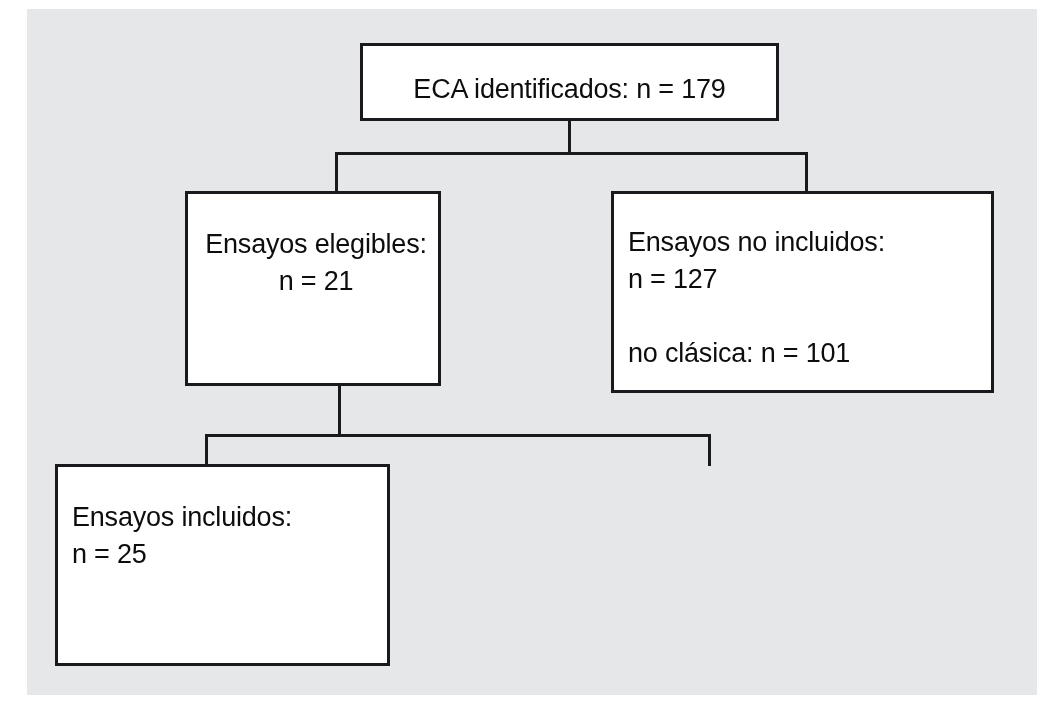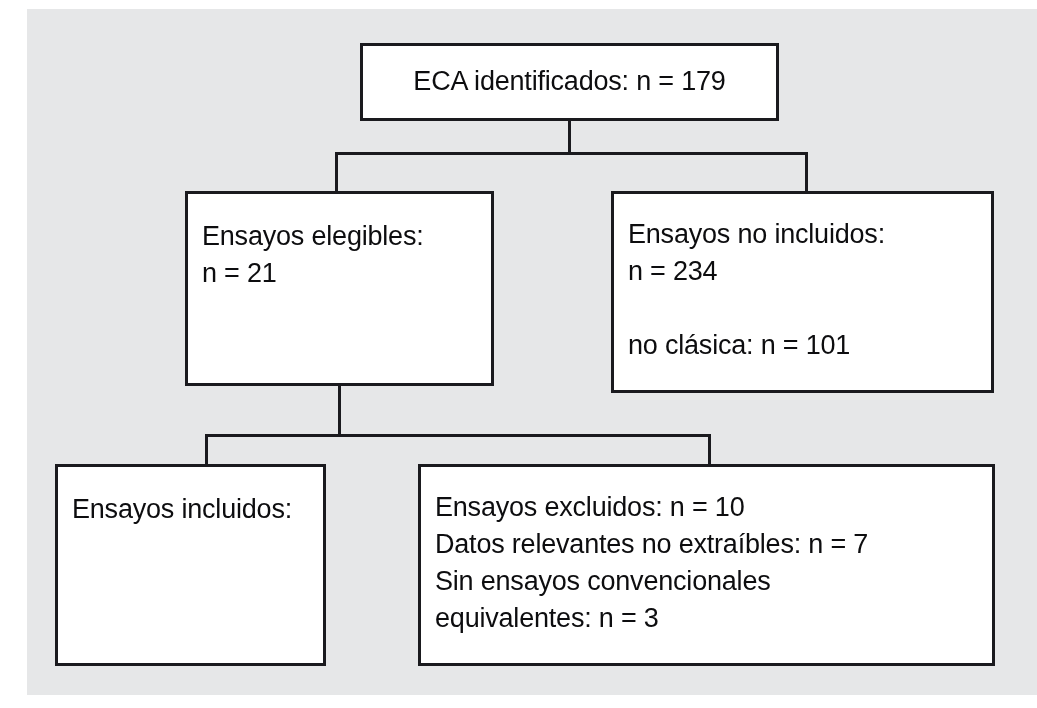--- a/index.html
+++ b/index.html
@@ -41,33 +41,34 @@
   }
   .node .txt {
     position: absolute;
     left: 14px;
     right: 8px;
     color: #0d0d0f;
     font-size: 27px;
     line-height: 37px;
     letter-spacing: -0.2px;
     white-space: nowrap;
+    margin-top: 8px;
   }
 
   
   #node-identified { left: 360px; top: 43px;  width: 419px; height: 78px; }
   #node-identified .txt { top: 17px; left: 0; right: 0; text-align: center; }
 
-  #node-eligible   { left: 185px; top: 191px; width: 309px; height: 195px; }
+  #node-eligible   { left: 185px; top: 191px; width: 256px; height: 195px; text-align: center; }
   #node-eligible .txt { top: 24px; }
 
   #node-noneligible{ left: 611px; top: 191px; width: 383px; height: 202px; }
   #node-noneligible .txt { top: 22px; }
 
-  #node-included   { left: 55px;  top: 464px; width: 271px; height: 202px; }
+  #node-included   { left: 55px;  top: 464px; width: 335px; height: 202px; }
   #node-included .txt { top: 24px; }
 
   #node-excluded   { left: 418px; top: 464px; width: 577px; height: 202px; }
   #node-excluded .txt { top: 22px; }
 
   
   .conn {
     position: absolute;
     background: #1a1a1e;
     z-index: 2;
@@ -107,27 +108,22 @@
     <div class="txt" style="top:17px">ECA identificados: n = 179</div>
   </div>
 
   <div class="node" id="node-eligible">
     <div class="txt" style="top:24px">Ensayos elegibles:</div>
     <div class="txt" style="top:61px">n = 21</div>
   </div>
 
   <div class="node" id="node-noneligible">
     <div class="txt" style="top:22px">Ensayos no incluidos:</div>
-    <div class="txt" style="top:59px">n = 234</div>
+    <div class="txt" style="top:59px">n = 127</div>
     <div class="txt" style="top:133px">no clásica: n = 101</div>
   </div>
 
   <div class="node" id="node-included">
     <div class="txt" style="top:24px">Ensayos incluidos:</div>
+    <div class="txt" style="top:61px">n = 25</div>
   </div>
 
-  <div class="node" id="node-excluded">
-    <div class="txt" style="top:22px">Ensayos excluidos: n = 10</div>
-    <div class="txt" style="top:59px">Datos relevantes no extraíbles: n = 7</div>
-    <div class="txt" style="top:96px">Sin ensayos convencionales</div>
-    <div class="txt" style="top:133px">equivalentes: n = 3</div>
-  </div>
 </div>
 
 </body></html>

